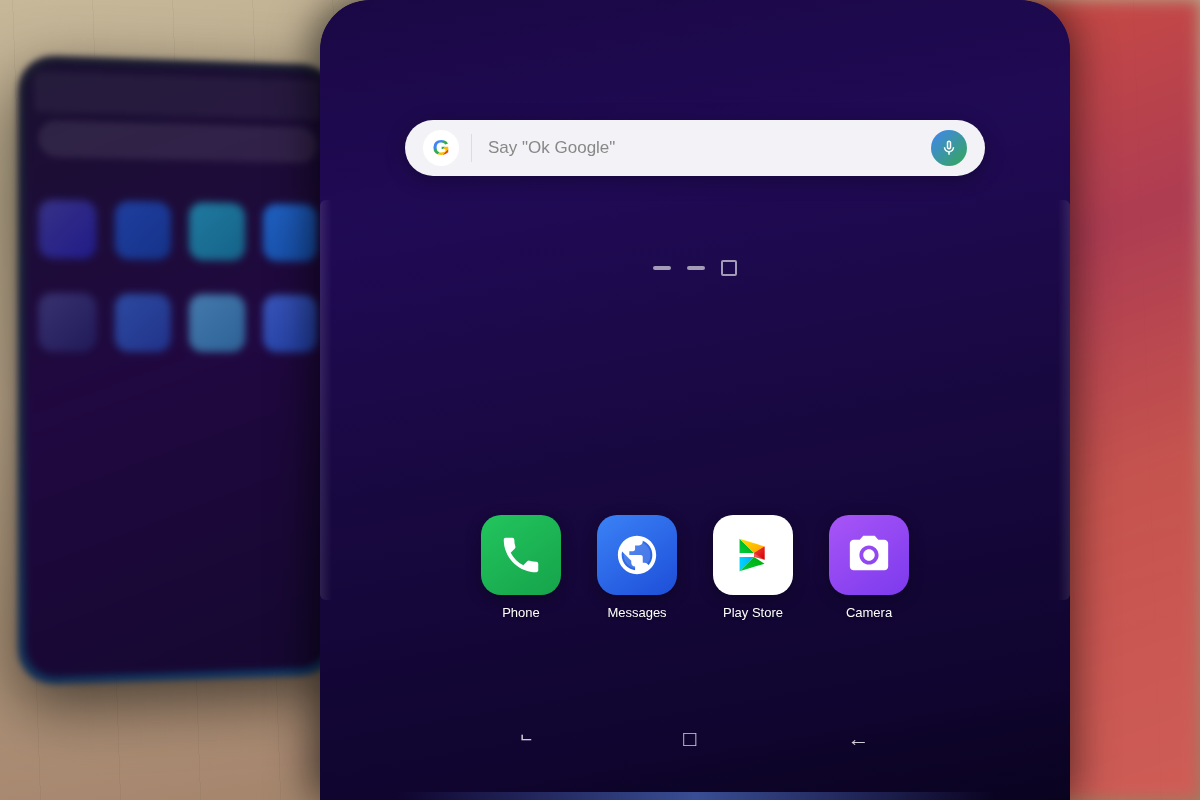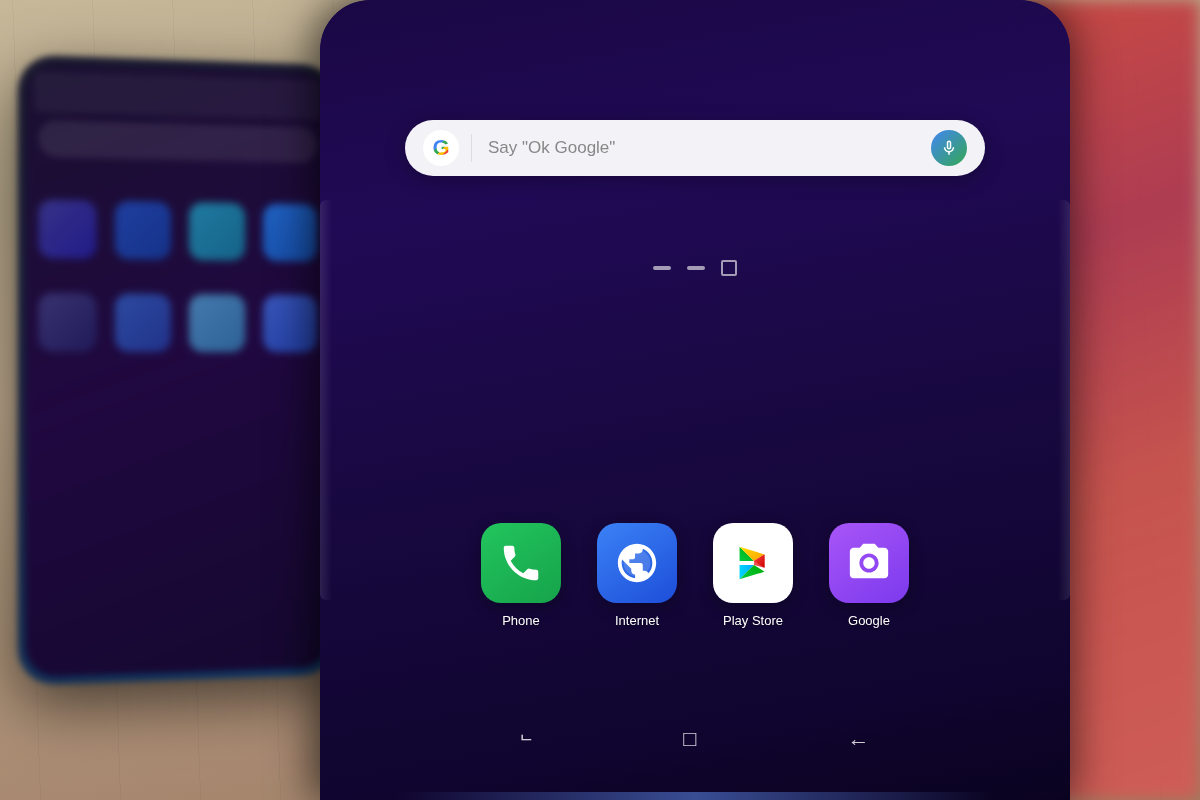--- a/index.html
+++ b/index.html
@@ -198,21 +198,21 @@
     .status-home {
       width: 16px;
       height: 16px;
       border: 2px solid rgba(255,255,255,0.6);
       border-radius: 2px;
     }
 
     
     .app-dock {
       position: absolute;
-      bottom: 172px;
+      bottom: 180px;
       left: 50%;
       transform: translateX(-50%);
       display: flex;
       gap: 36px;
       align-items: center;
     }
 
     .app-item {
       display: flex;
       flex-direction: column;
@@ -389,21 +389,21 @@
 
 
       <div class="app-item">
         <div class="app-icon icon-internet">
 
           <svg viewBox="0 0 24 24" fill="white">
             <ellipse cx="12" cy="12" rx="7" ry="7" fill="white" opacity="0.15"></ellipse>
             <path d="M12 2C6.48 2 2 6.48 2 12s4.48 10 10 10 10-4.48 10-10S17.52 2 12 2zm-1 17.93c-3.95-.49-7-3.85-7-7.93 0-.62.08-1.21.21-1.79L9 15v1c0 1.1.9 2 2 2v1.93zm6.9-2.54c-.26-.81-1-1.39-1.9-1.39h-1v-3c0-.55-.45-1-1-1H8v-2h2c.55 0 1-.45 1-1V7h2c1.1 0 2-.9 2-2v-.41c2.93 1.19 5 4.06 5 7.41 0 2.08-.8 3.97-2.1 5.39z"></path>
           </svg>
         </div>
-        <span class="app-label">Internet</span>
+        <span class="app-label">Messages</span>
       </div>
 
       <div class="app-item">
         <div class="app-icon icon-playstore">
 
           <svg viewBox="0 0 24 24" width="46" height="46">
             <defs>
               <linearGradient id="ps1" x1="0%" y1="0%" x2="100%" y2="0%">
                 <stop offset="0%" stop-color="#00d4ff"></stop>
                 <stop offset="100%" stop-color="#00aaff"></stop>
@@ -437,21 +437,21 @@
         </div>
         <span class="app-label" style="color:white;">Play Store</span>
       </div>
 
       <div class="app-item">
         <div class="app-icon icon-camera">
           <svg viewBox="0 0 24 24" fill="white">
             <path d="M9 2L7.17 4H4c-1.1 0-2 .9-2 2v12c0 1.1.9 2 2 2h16c1.1 0 2-.9 2-2V6c0-1.1-.9-2-2-2h-3.17L15 2H9zm3 15c-2.76 0-5-2.24-5-5s2.24-5 5-5 5 2.24 5 5-2.24 5-5 5zm0-8c-1.66 0-3 1.34-3 3s1.34 3 3 3 3-1.34 3-3-1.34-3-3-3z"></path>
           </svg>
         </div>
-        <span class="app-label">Google</span>
+        <span class="app-label">Camera</span>
       </div>
 
     </div>
 
     <div class="nav-bar">
       <div class="nav-btn" style="font-size:20px; transform: scaleX(-1) rotate(180deg);">⌐</div>
       <div class="nav-btn" style="font-size:22px;">□</div>
       <div class="nav-btn" style="font-size:22px;">←</div>
     </div>
 

